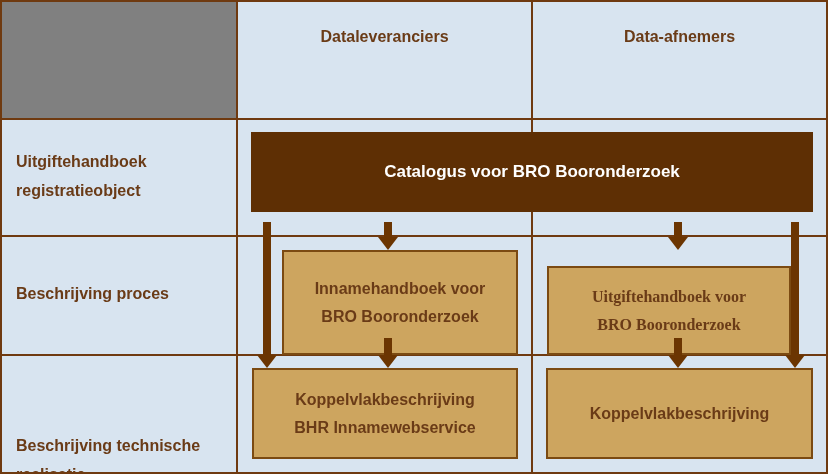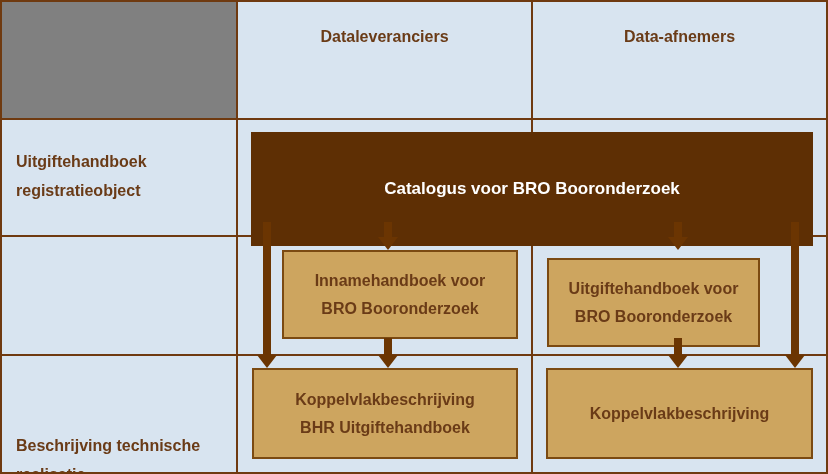--- a/index.html
+++ b/index.html
@@ -46,33 +46,33 @@
   .rl2 { top: 233px; height: 119px; }
   .rl3 { top: 352px; height: 118px; margin-top: 48px; }
 
   .box {
     display: flex; flex-direction: column;
     align-items: center; justify-content: center;
     text-align: center; font-weight: bold;
     box-sizing: border-box;
   }
   .dark-box {
-    left: 249px; top: 130px; width: 562px; height: 114px;
+    left: 249px; top: 130px; width: 562px; height: 80px;
     background: var(--dark-box-bg, #5E2F04);
     color: var(--dark-box-text, #FFFFFF);
     font-size: 17px;
   }
   .tan-box {
     background: var(--tan-box-bg, #CDA55F);
     border: 2px solid var(--tan-box-border, #7B4A12);
     color: var(--label-text, #6A3B17);
     font-size: 16px; line-height: 1.7;
   }
-  .inname-handboek   { left: 280px; top: 248px; width: 236px; height: 89px; }
-  .uitgifte-handboek { left: 545px; top: 256px; width: 213px; height: 89px; }
+  .inname-handboek   { left: 280px; top: 248px; width: 236px; height: 105px; }
+  .uitgifte-handboek { left: 545px; top: 264px; width: 244px; height: 89px; font-family: Liberation Serif, serif; }
   .koppelvlak-inname   { left: 250px; top: 366px; width: 266px; height: 91px; }
   .koppelvlak-uitgifte { left: 544px; top: 366px; width: 267px; height: 91px; }
 
   .shaft { width: 8px; background: var(--arrow, #6B3502); }
   .sA { left: 261px; top: 220px; height: 134px; }
   .sB1 { left: 382px; top: 220px; height: 15px; }
   .sB2 { left: 382px; top: 336px; height: 18px; }
   .sC1 { left: 672px; top: 220px; height: 15px; }
   .sC2 { left: 672px; top: 336px; height: 18px; }
   .sD { left: 789px; top: 220px; height: 134px; }
@@ -99,38 +99,39 @@
   <div class="abs vline v1"></div>
   <div class="abs vline v2"></div>
   <div class="abs hline h1"></div>
   <div class="abs hline h2"></div>
   <div class="abs hline h3"></div>
 
   <div class="abs col-header ch1">Dataleveranciers</div>
   <div class="abs col-header ch2">Data-afnemers</div>
 
   <div class="abs row-label rl1">Uitgiftehandboek registratieobject</div>
+  <div class="abs row-label rl2">Beschrijving proces</div>
   <div class="abs row-label rl3">Beschrijving technische realisatie</div>
 
   <div class="abs box dark-box">
     <span>Catalogus voor BRO Booronderzoek</span>
   </div>
 
   <div class="abs box tan-box inname-handboek">
     <span>Innamehandboek voor</span>
     <span>BRO Booronderzoek</span>
   </div>
   <div class="abs box tan-box uitgifte-handboek">
     <span>Uitgiftehandboek voor</span>
     <span>BRO Booronderzoek</span>
   </div>
 
   <div class="abs box tan-box koppelvlak-inname">
     <span>Koppelvlakbeschrijving</span>
-    <span>BHR Uitgiftehandboek</span>
+    <span>BHR Innamewebservice</span>
   </div>
   <div class="abs box tan-box koppelvlak-uitgifte">
     <span>Koppelvlakbeschrijving</span>
   </div>
 
   <div class="abs shaft sA"></div>
   <div class="abs head hA"></div>
 
   <div class="abs shaft sB1"></div>
   <div class="abs head hB1"></div>

